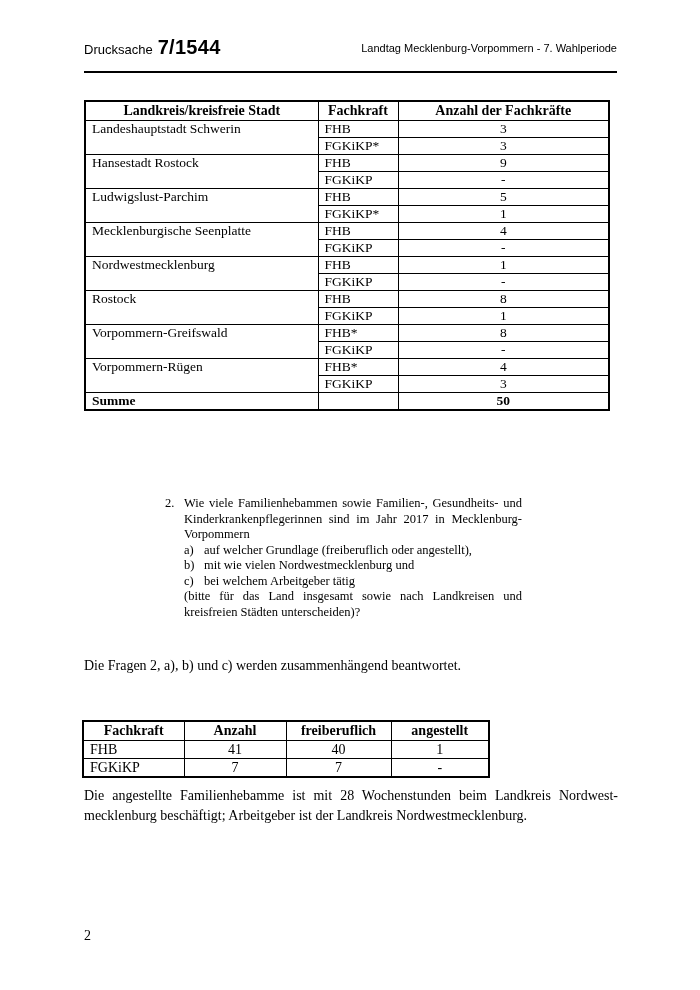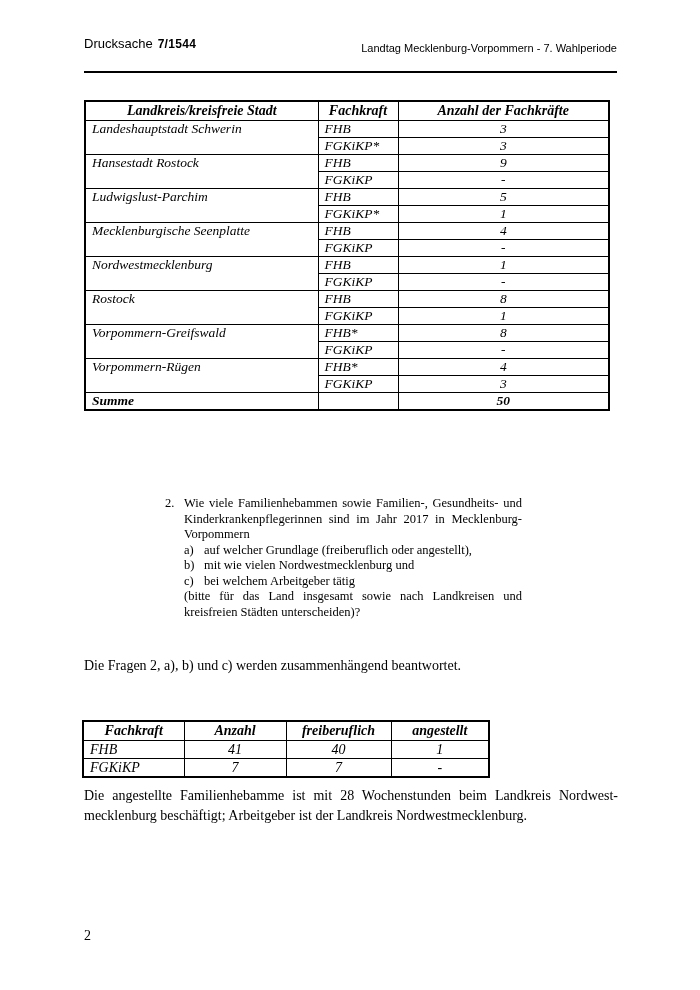--- a/index.html
+++ b/index.html
@@ -16,21 +16,21 @@
   
   .header-left {
     position: absolute;
     left: 84px;
     top: 36px;
     font-family: "Liberation Sans", sans-serif;
     font-size: 13px;
     white-space: nowrap;
   }
   .doc-number {
-    font-size: 12px;
+    font-size: 20px;
     font-weight: bold;
     margin-left: 5px;
     letter-spacing: 0.3px;
   }
   .header-right {
     position: absolute;
     left: 84px;
     top: 42px;
     width: 533px;
     text-align: right;
@@ -44,21 +44,20 @@
     top: 71px;
     width: 533px;
     border-top: 2px solid #000;
   }
 
   
   table {
     border-collapse: collapse;
     table-layout: fixed;
     font-family: "Liberation Serif", serif;
-    font-style: italic;
   }
   .tbl { position: absolute; border: 2px solid #000; }
   .tbl th, .tbl td {
     border: 1px solid #000;
     padding: 0 6px;
     font-size: 13.5px;
     line-height: 16px;
     overflow: hidden;
     white-space: nowrap;
   }

